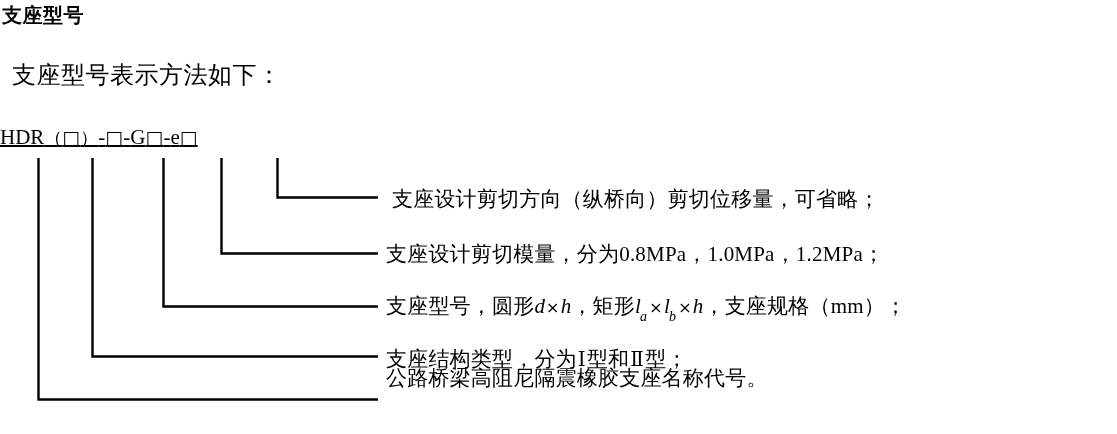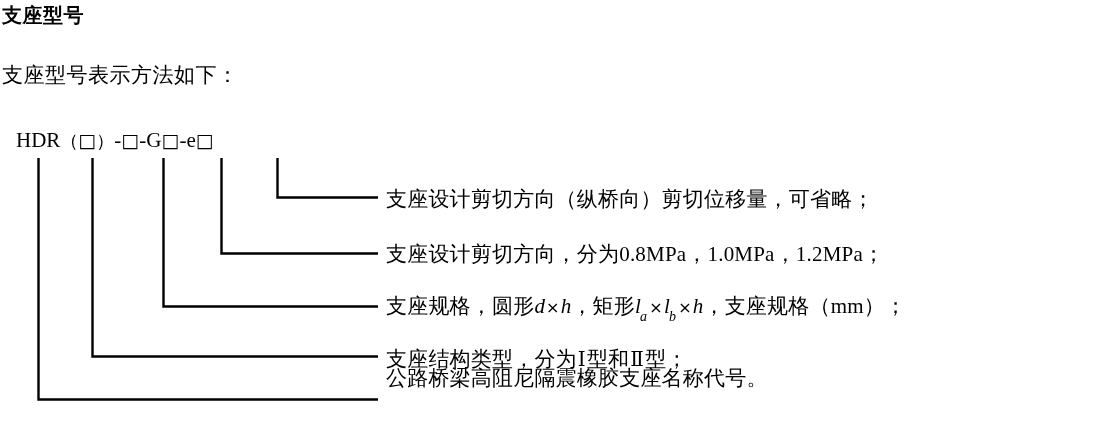--- a/index.html
+++ b/index.html
@@ -23,39 +23,40 @@
     top: 2px;
     font-family: Liberation Serif, serif;
     font-weight: bold;
     font-size: 20px;
     line-height: 26px;
     letter-spacing: 0.5px;
     white-space: nowrap;
   }
   #intro-line {
     position: absolute;
-    left: 2px;
+    left: 12px;
     top: 62px;
-    font-size: 21px;
+    font-size: 24px;
     line-height: 27px;
     letter-spacing: 0.5px;
     white-space: nowrap;
     text-align: center;
   }
 
   
   #code-line {
     position: absolute;
-    left: 16px;
+    left: 0;
     top: 124px;
     font-family: "Liberation Mono", "DejaVu Sans Mono", monospace;
     font-size: 20px;
-    line-height: 32px;
+    line-height: 26px;
     white-space: nowrap;
     letter-spacing: 0px;
+    text-decoration: underline;
   }
   #code-line .sq {
     font-family: "DejaVu Sans", sans-serif;
     font-size: 19px;
   }
   #code-line .paren {
     font-family: "DejaVu Sans", sans-serif;
     font-size: 18px;
   }
 
@@ -74,21 +75,21 @@
 
   
   .desc {
     position: absolute;
     left: 386px;
     font-size: 21px;
     line-height: 28px;
     white-space: nowrap;
     letter-spacing: 0.2px;
   }
-  #desc-1 { top: 185px; }
+  #desc-1 { top: 185px; margin-left: 6px; }
   #desc-2 { top: 240px; }
   #desc-3 { top: 292px; }
   #desc-4 { top: 345px; text-align: center; }
   #desc-5 { top: 364px; }
 
   .mvar {
     font-family: "Liberation Serif", "DejaVu Serif", serif;
     font-style: italic;
     font-size: 21px;
   }
@@ -139,23 +140,23 @@
 
       <path d="M 92.5 158 L 92.5 356.5 L 378 356.5"></path>
 
       <path d="M 38.5 158 L 38.5 399.5 L 378 399.5"></path>
     </g>
   </svg>
 </div>
 
 <div class="desc" id="desc-1">支座设计剪切方向（纵桥向）剪切位移量，可省略；</div>
 
-<div class="desc" id="desc-2">支座设计剪切方向，分为0.8MPa，1.0MPa，1.2MPa；</div>
+<div class="desc" id="desc-2">支座设计剪切模量，分为0.8MPa，1.0MPa，1.2MPa；</div>
 
 <div class="desc" id="desc-3">
-  <span>支座规格，圆形</span><span class="mvar">d</span><span class="times">×</span><span class="mvar">h</span><span>，矩形</span><span class="mvar">l</span><span class="msub">a</span><span class="times">×</span><span class="mvar">l</span><span class="msub">b</span><span class="times">×</span><span class="mvar">h</span><span>，支座规格（mm）；</span>
+  <span>支座型号，圆形</span><span class="mvar">d</span><span class="times">×</span><span class="mvar">h</span><span>，矩形</span><span class="mvar">l</span><span class="msub">a</span><span class="times">×</span><span class="mvar">l</span><span class="msub">b</span><span class="times">×</span><span class="mvar">h</span><span>，支座规格（mm）；</span>
 </div>
 
 <div class="desc" id="desc-4">
   <span>支座结构类型，分为</span><span class="roman">Ⅰ</span><span>型和</span><span class="roman">Ⅱ</span><span>型；</span>
 </div>
 
 <div class="desc" id="desc-5">公路桥梁高阻尼隔震橡胶支座名称代号。</div>
 
 </body></html>

